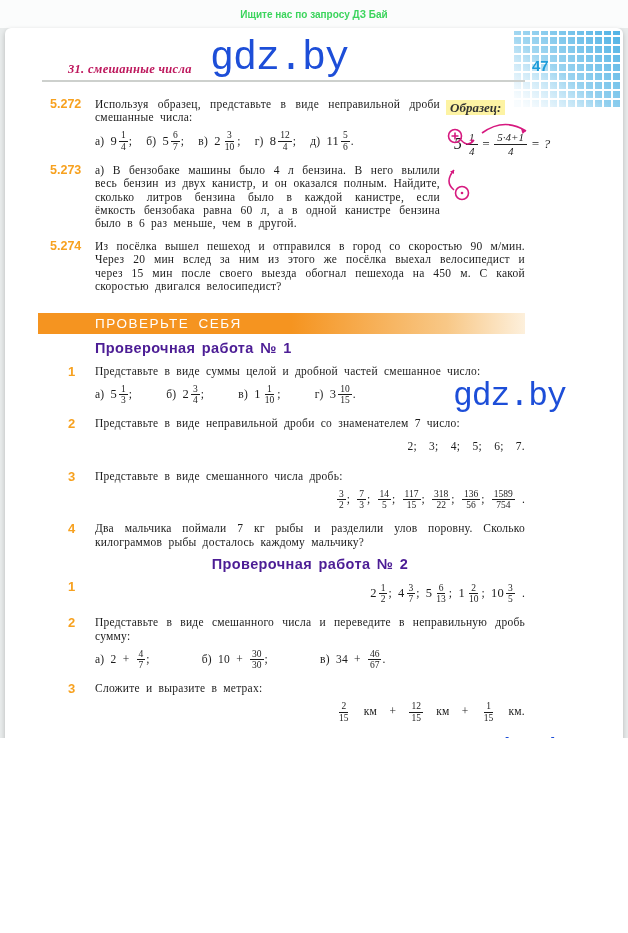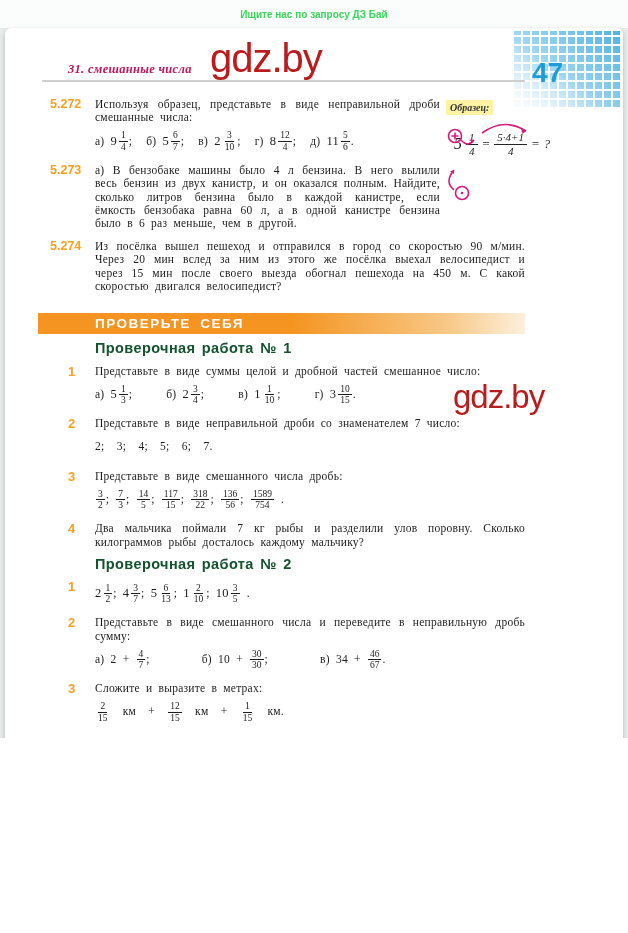--- a/index.html
+++ b/index.html
@@ -30,62 +30,62 @@
     background-image:
       linear-gradient(to right, rgba(255,255,255,0) 55%, rgba(255,255,255,.9) 95%),
       repeating-linear-gradient(0deg, rgba(255,255,255,0) 0 7px, #fff 7px 9px),
       repeating-linear-gradient(90deg, rgba(255,255,255,0) 0 7px, #fff 7px 9px),
       linear-gradient(to left,#d8eefa 0%,#8fcfef 60%,#5ab8e7 100%);}
   
   .section-title{position:absolute;left:38px;top:34px;font-style:italic;font-weight:bold;
                  font-size:12.5px;color:#be185d;letter-spacing:.3px;margin-left:25px;}
   .header-rule{position:absolute;left:37px;top:52px;width:483px;height:2px;background:#cdd0cd;}
   .page-number{position:absolute;left:527px;top:29px;font-family:"Liberation Sans",sans-serif;
-               font-weight:bold;font-size:28px;color:#1d9cd9;}
-  
-  .wm{position:absolute;font-family:Liberation Sans, sans-serif;color:#b91c1c;z-index:5;
+               font-weight:bold;font-size:15px;color:#1d9cd9;}
+  
+  .wm{position:absolute;font-family:Liberation Mono, monospace;color:#1d4ed8;z-index:5;
       letter-spacing:-1px;white-space:nowrap;}
   .wm-header{left:205px;top:8px;font-size:40px;}
   .wm-mid{left:448px;top:350px;font-size:33px;}
   .wm-low{left:468px;top:706px;font-size:33px;}
   .wm-bottom{left:66px;top:752px;font-size:35px;}
   
   .content{position:absolute;left:45px;top:70px;width:475px;font-size:11.5px;line-height:13.4px;
            letter-spacing:.25px;word-spacing:3px;}
   .exercise{position:relative;padding-left:45px;margin-bottom:9px;}
   .ex-number{position:absolute;left:0;top:0;font-family:"Liberation Sans",sans-serif;
              font-weight:bold;font-size:12.5px;color:#f7a11f;letter-spacing:0;}
   .task > .ex-number{left:18px;font-size:13px;}
   .para{margin:0;text-align:justify;}
   .para + .para{margin-top:2px;}
   
   .sample-float{float:right;width:85px;height:112px;}
   .sample-box{width:148px;position:relative;}
   .sample-label{display:inline-block;background:#fdf3a3;color:#333;font-style:italic;
-                font-weight:bold;font-size:10px;padding:1px 4px;margin:2px 0 0 6px;
+                font-weight:bold;font-size:13px;padding:1px 4px;margin:2px 0 0 6px;
                 letter-spacing:0;word-spacing:0;}
   .sample-formula{position:relative;display:flex;align-items:center;gap:4px;
                   padding:16px 0 14px 14px;font-style:italic;letter-spacing:0;word-spacing:0;}
   .s-whole{font-size:16px;}
   .s-frac{display:inline-flex;flex-direction:column;align-items:center;font-size:11px;line-height:1.1;}
   .s-frac .num{padding:0 3px;border-bottom:1px solid #222;}
   .s-frac .den{padding:0 3px;}
   .s-eq,.s-q{font-size:13px;}
   .sample-arrows{position:absolute;left:0;top:0;width:148px;height:96px;pointer-events:none;}
   
   .banner{margin:20px 0 4px -12px;width:487px;height:21px;display:flex;align-items:center;
           background:linear-gradient(to right,#f59420 0%,#f59420 52%,#f8c887 84%,#fdf0dc 100%);}
-  .banner span{color:#fff;font-family:"Liberation Sans",sans-serif;font-weight:bold;
+  .banner span{color:#fff;font-family:"Liberation Sans",sans-serif;font-weight:normal;
                font-size:13.5px;letter-spacing:1.5px;padding-left:57px;word-spacing:4px;}
-  .work-title{color:#14532d;font-family:"Liberation Sans",sans-serif;font-weight:bold;
+  .work-title{color:#4c1d95;font-family:"Liberation Sans",sans-serif;font-weight:bold;
               font-size:14.5px;letter-spacing:.4px;word-spacing:2px;margin:8px 0 9px 45px;}
-  .work-title.second{margin-top:8px;}
+  .work-title.second{margin-top:8px;text-align:center;}
   
   .math-row{display:flex;align-items:center;margin-top:3px;min-height:27px;}
-  .math-row.center{justify-content:flex-start;}
+  .math-row.center{justify-content:flex-end;}
   .mtxt{white-space:pre;letter-spacing:.25px;}
   .mgap{display:inline-block;height:1px;}
   .frac{display:inline-flex;flex-direction:column;align-items:center;font-size:9.5px;
         line-height:1.1;margin:0 1px;letter-spacing:0;}
   .frac .num{padding:0 2px;border-bottom:1px solid #1c1c1c;}
   .frac .den{padding:0 2px;}
   .mixed{display:inline-flex;align-items:center;}
   .mixed .whole{font-size:12.5px;margin-right:1px;}
   
   .bottom-card{position:absolute;top:868px;left:8px;width:612px;height:75px;background:#ffffff;

